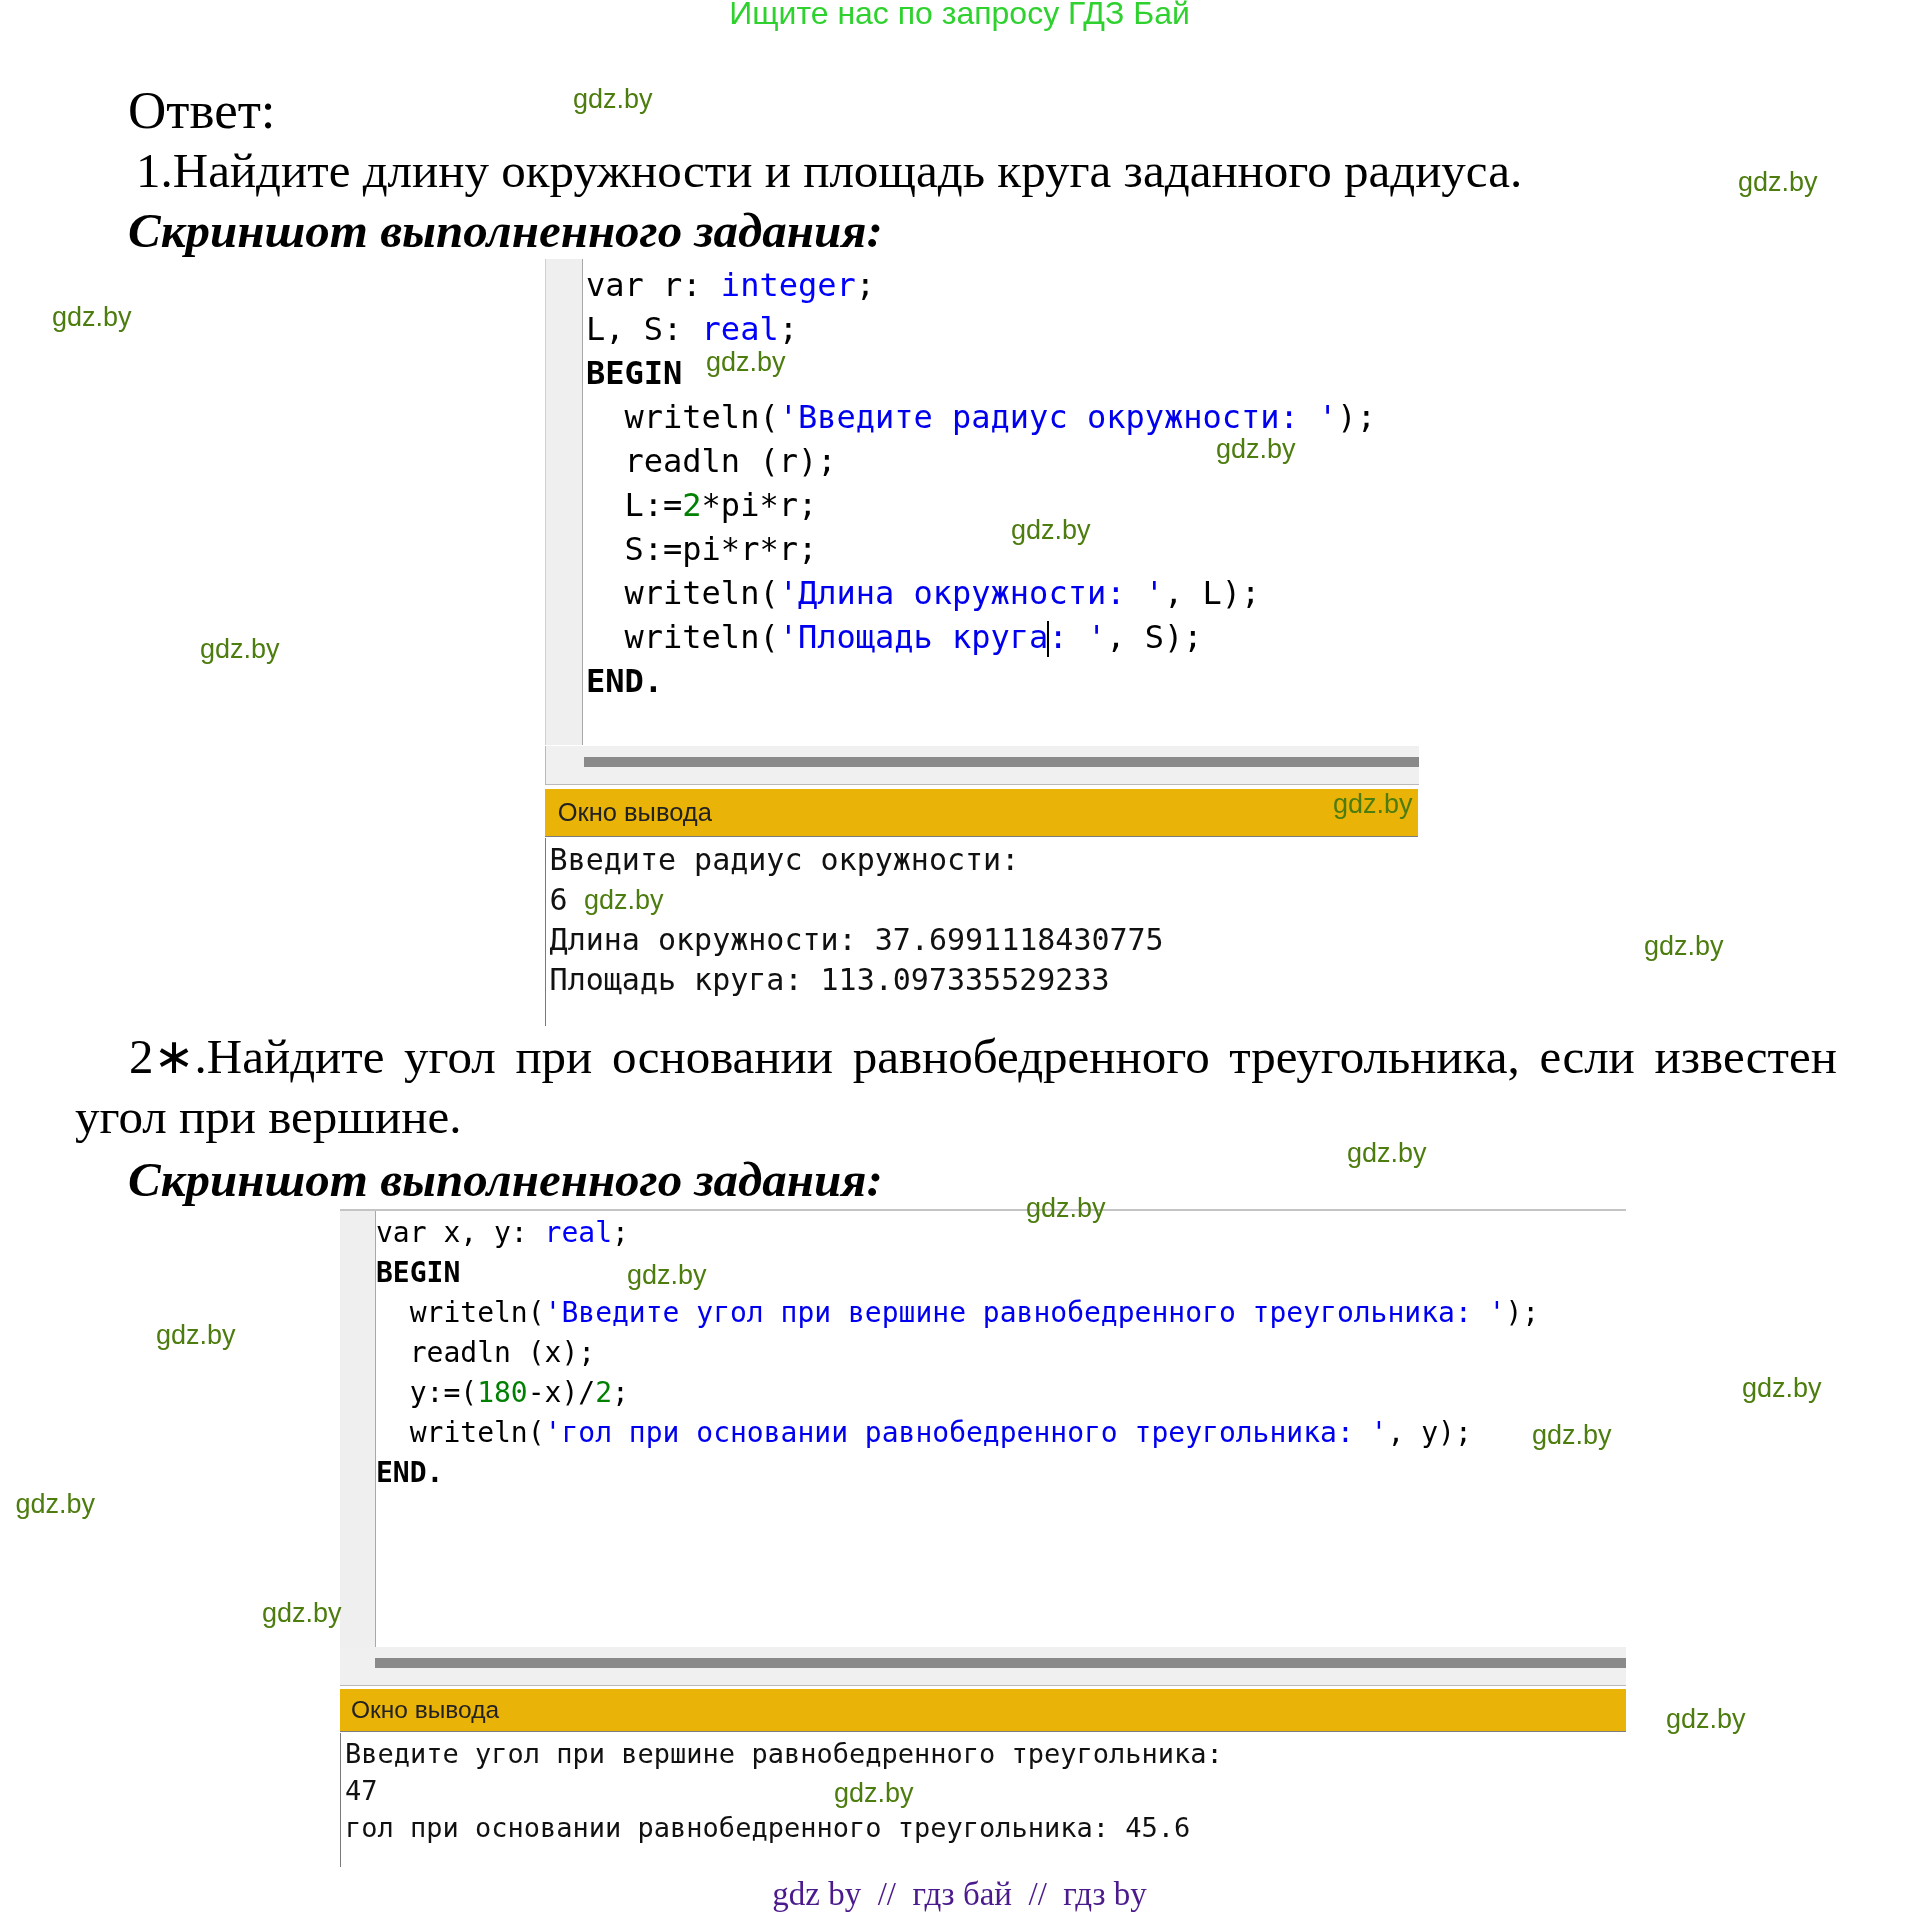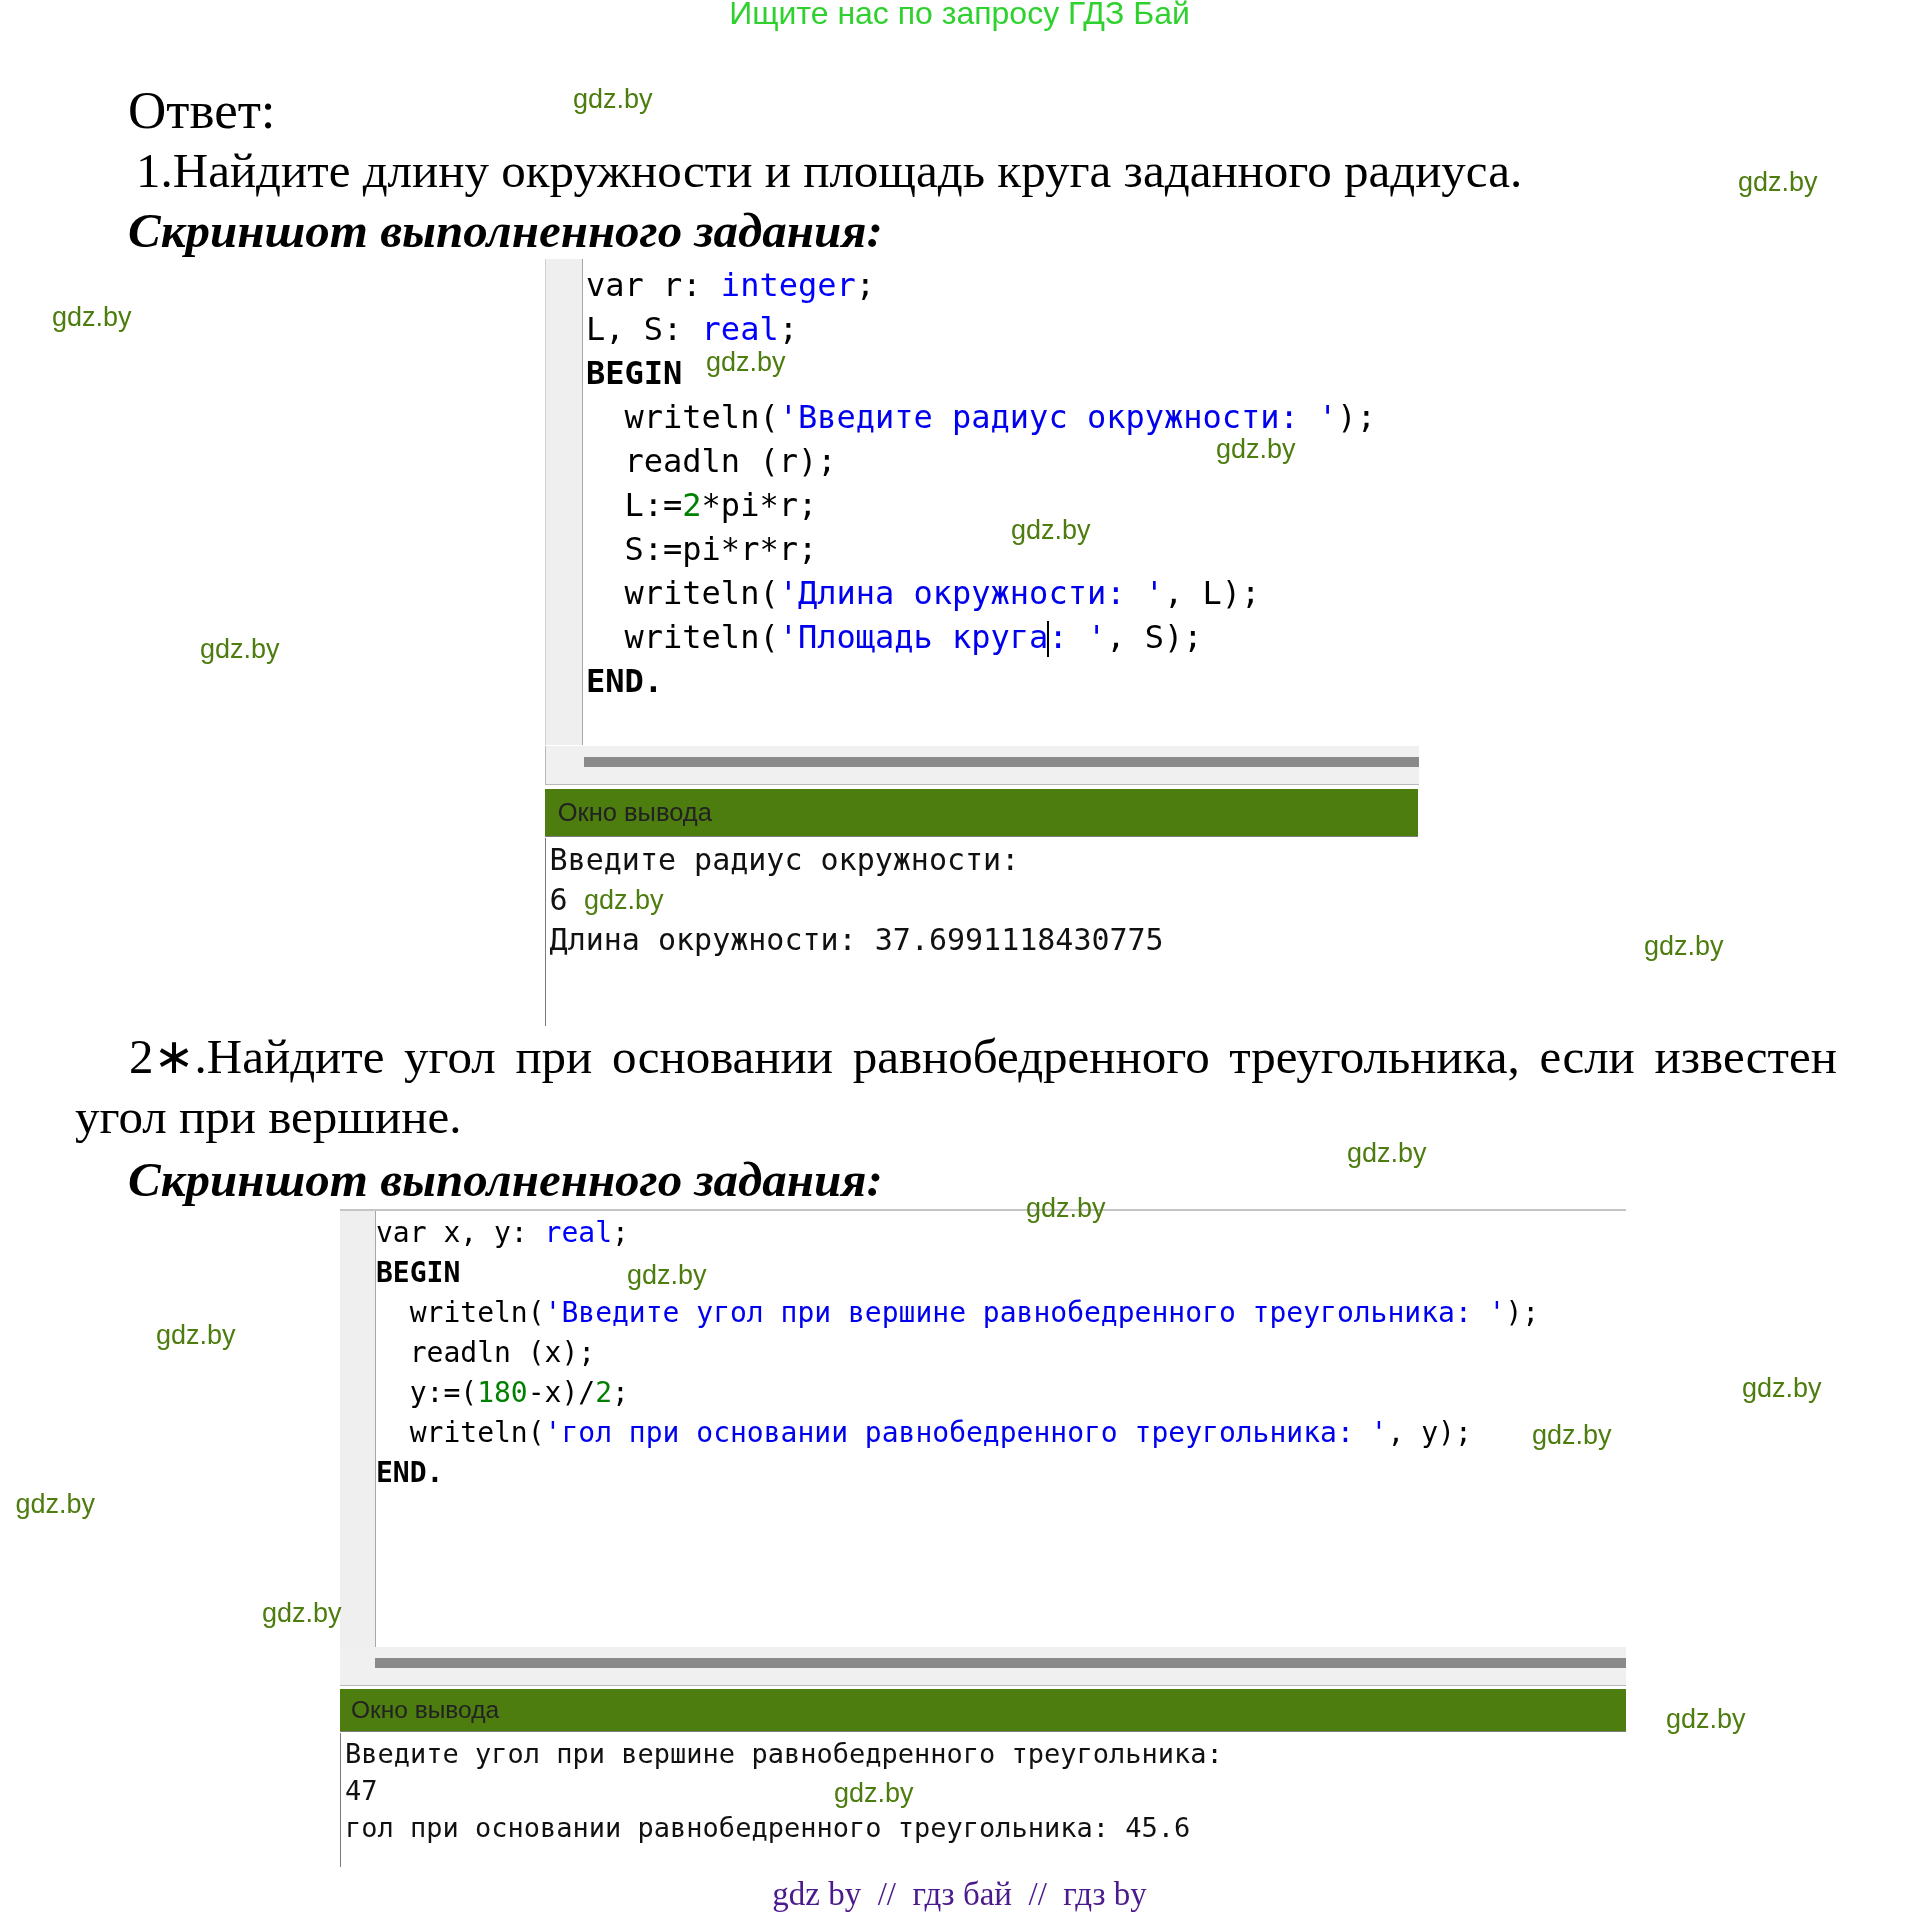--- a/index.html
+++ b/index.html
@@ -19,21 +19,21 @@
   
   .editor { background:#fff; }
   .gutter { background:#efefef; border-right:1.8px solid #a8a8a8; }
   .code { font-family:"DejaVu Sans Mono", monospace; white-space:pre; color:#000; }
   .kw { font-weight:bold; }
   .ty { color:#0000ff; }
   .str { color:#0000ee; }
   .num { color:#008000; }
   .hscroll-area { background:#f0f0f0; border-bottom:1.8px solid #b9b9b9; }
   .hscroll-bar { background:#8a8a8a; }
-  .out-header { background:#4d7c0f; border-bottom:1.8px solid #7d7d7d; font-family:"Liberation Sans", sans-serif; color:#222;text-align:right; }
+  .out-header { background:#eab308; border-bottom:1.8px solid #7d7d7d; font-family:"Liberation Sans", sans-serif; color:#222;text-align:right; }
   .out-body { background:#fff; border-left:1.8px solid #7a7a7a; font-family:"DejaVu Sans Mono", monospace; white-space:pre; color:#111; }
   .caret { display:inline-block; width:1.8px; height:36px; background:#000; vertical-align:middle; margin:0 -0.9px; }
 </style>
 </head>
 <body>
 
 <div class="abs banner">Ищите нас по запросу ГДЗ Бай</div>
 
 <div class="abs h-answer">Ответ:</div>
 
@@ -43,21 +43,21 @@
 <div class="abs editor" style="left:545px; top:259px; width:873px; height:486px; border-left:1.8px solid #cfcfcf;">
   <div class="abs gutter" style="left:0; top:0; width:36px; height:486px;"></div>
   <div class="abs code" id="code1" style="left:40px; top:3.6px; font-size:32px; line-height:44px;"><div><span>var r: </span><span class="ty">integer</span><span>;</span></div><div><span>L, S: </span><span class="ty">real</span><span>;</span></div><div><span class="kw">BEGIN</span></div><div>  <span>writeln(</span><span class="str">'Введите радиус окружности: '</span><span>);</span></div><div>  <span>readln (r);</span></div><div>  <span>L:=</span><span class="num">2</span><span>*pi*r;</span></div><div>  <span>S:=pi*r*r;</span></div><div>  <span>writeln(</span><span class="str">'Длина окружности: '</span><span>, L);</span></div><div>  <span>writeln(</span><span class="str">'Площадь круга</span><span class="caret"></span><span class="str">: '</span><span>, S);</span></div><div><span class="kw">END.</span></div></div>
 </div>
 <div class="abs hscroll-area" style="left:545px; top:746px; width:873px; height:38px; border-left:1.8px solid #b9b9b9;">
   <div class="abs hscroll-bar" style="left:38px; top:11px; width:835px; height:10px;"></div>
 </div>
 <div class="abs out-header" style="left:545px; top:789px; width:873px; height:47px;">
   <span style="position:absolute; left:12.7px; top:9px; font-size:25.5px;">Окно вывода</span>
 </div>
-<div class="abs out-body" id="out1" style="left:545px; top:838px; width:871px; height:186px; font-size:30px; line-height:40px; padding-left:3.6px; padding-top:1.8px;"><div>Введите радиус окружности:</div><div>6</div><div>Длина окружности: 37.6991118430775</div></div>
+<div class="abs out-body" id="out1" style="left:545px; top:838px; width:871px; height:186px; font-size:30px; line-height:40px; padding-left:3.6px; padding-top:1.8px;"><div>Введите радиус окружности:</div><div>6</div><div>Длина окружности: 37.6991118430775</div><div>Площадь круга: 113.097335529233</div></div>
 
 <div class="abs task task2">2∗.Найдите угол при основании равнобедренного треугольника, если известен угол при вершине.</div>
 <div class="abs heading-shot hs2">Скриншот выполненного задания:</div>
 
 <div class="abs editor" style="left:340px; top:1209px; width:1286px; height:438px; border-top:2.7px solid #c4c4c4;">
   <div class="abs gutter" style="left:0; top:0; width:35px; height:438px;"></div>
   <div class="abs code" id="code2" style="left:36px; top:1.8px; font-size:28px; line-height:40px;"><div><span>var x, y: </span><span class="ty">real</span><span>;</span></div><div><span class="kw">BEGIN</span></div><div>  <span>writeln(</span><span class="str">'Введите угол при вершине равнобедренного треугольника: '</span><span>);</span></div><div>  <span>readln (x);</span></div><div>  <span>y:=(</span><span class="num">180</span><span>-x)/</span><span class="num">2</span><span>;</span></div><div>  <span>writeln(</span><span class="str">'гол при основании равнобедренного треугольника: '</span><span>, y);</span></div><div><span class="kw">END.</span></div></div>
 </div>
 <div class="abs hscroll-area" style="left:340px; top:1647px; width:1286px; height:38px;">
   <div class="abs hscroll-bar" style="left:35px; top:11px; width:1251px; height:10px;"></div>

